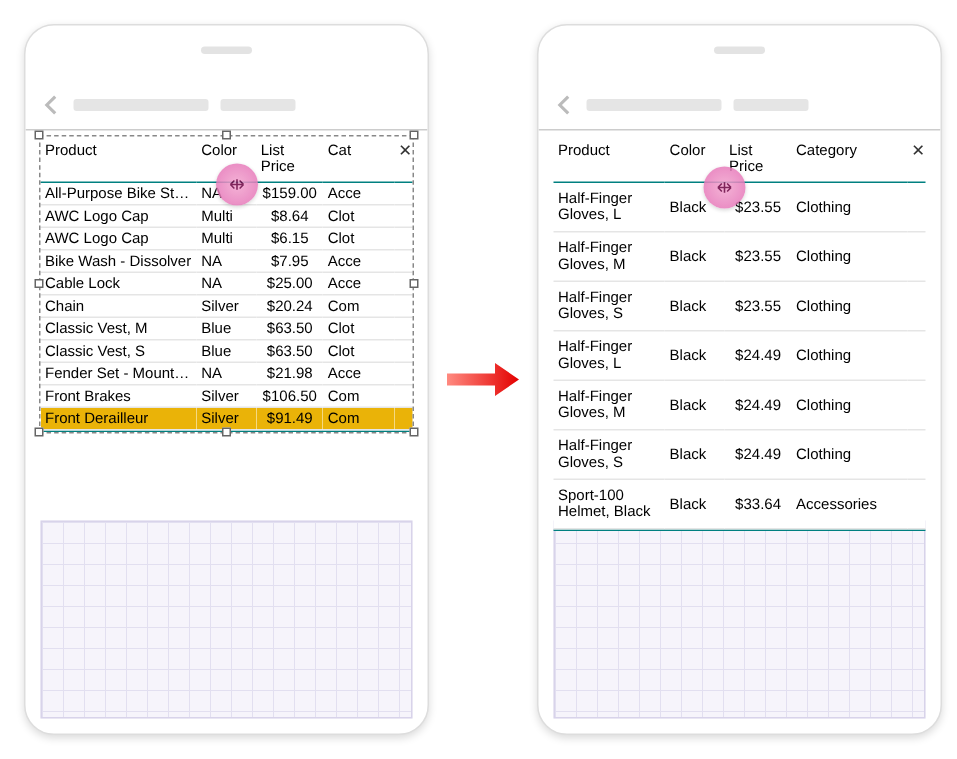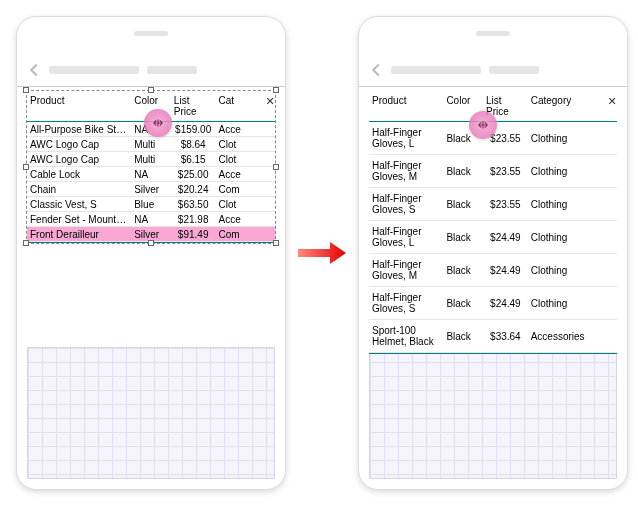--- a/index.html
+++ b/index.html
@@ -120,21 +120,21 @@
   td {
     padding: 2.5px 3px;
     border-bottom: 1px solid #e5e5e5;
     white-space: nowrap;
     overflow: hidden;
     text-overflow: ellipsis;
     line-height: 1.1;
   }
   tr.dense td { padding: 1.5px 3px; }
   tr.tall td { padding: 5px 3px; white-space: normal; margin-top: 36px; }
-  tr.sel td { background: #f9a8d4; }
+  tr.sel td { background: #eab308; }
   .right { text-align: center; }
   .col-prod { width: 42%; }
   .col-color { width: 16%; }
   .col-price { width: 18%; }
   .col-cat { width: 19%; }
   .col-x { width: 5%; }
   .close-x {
     font-size: 11px;
     text-align: right;
     cursor: pointer;
@@ -231,45 +231,66 @@
                 <td></td>
               </tr>
               <tr class="dense">
                 <td>AWC Logo Cap</td>
                 <td>Multi</td>
                 <td class="right">$6.15</td>
                 <td>Clot</td>
                 <td></td>
               </tr>
               <tr class="dense">
+                <td>Bike Wash - Dissolver</td>
+                <td>NA</td>
+                <td class="right">$7.95</td>
+                <td>Acce</td>
+                <td></td>
+              </tr>
+              <tr class="dense">
                 <td>Cable Lock</td>
                 <td>NA</td>
                 <td class="right">$25.00</td>
                 <td>Acce</td>
                 <td></td>
               </tr>
               <tr class="dense">
                 <td>Chain</td>
                 <td>Silver</td>
                 <td class="right">$20.24</td>
                 <td>Com</td>
                 <td></td>
               </tr>
               <tr class="dense">
+                <td>Classic Vest, M</td>
+                <td>Blue</td>
+                <td class="right">$63.50</td>
+                <td>Clot</td>
+                <td></td>
+              </tr>
+              <tr class="dense">
                 <td>Classic Vest, S</td>
                 <td>Blue</td>
                 <td class="right">$63.50</td>
                 <td>Clot</td>
                 <td></td>
               </tr>
               <tr class="dense">
                 <td>Fender Set - Mountain</td>
                 <td>NA</td>
                 <td class="right">$21.98</td>
                 <td>Acce</td>
+                <td></td>
+              </tr>
+              <tr class="dense">
+                <td>Front Brakes</td>
+                <td>Silver</td>
+                <td class="right">$106.50</td>
+                <td>Com</td>
                 <td></td>
               </tr>
               <tr class="dense sel">
                 <td>Front Derailleur</td>
                 <td>Silver</td>
                 <td class="right">$91.49</td>
                 <td>Com</td>
                 <td></td>
               </tr>
             </tbody>

